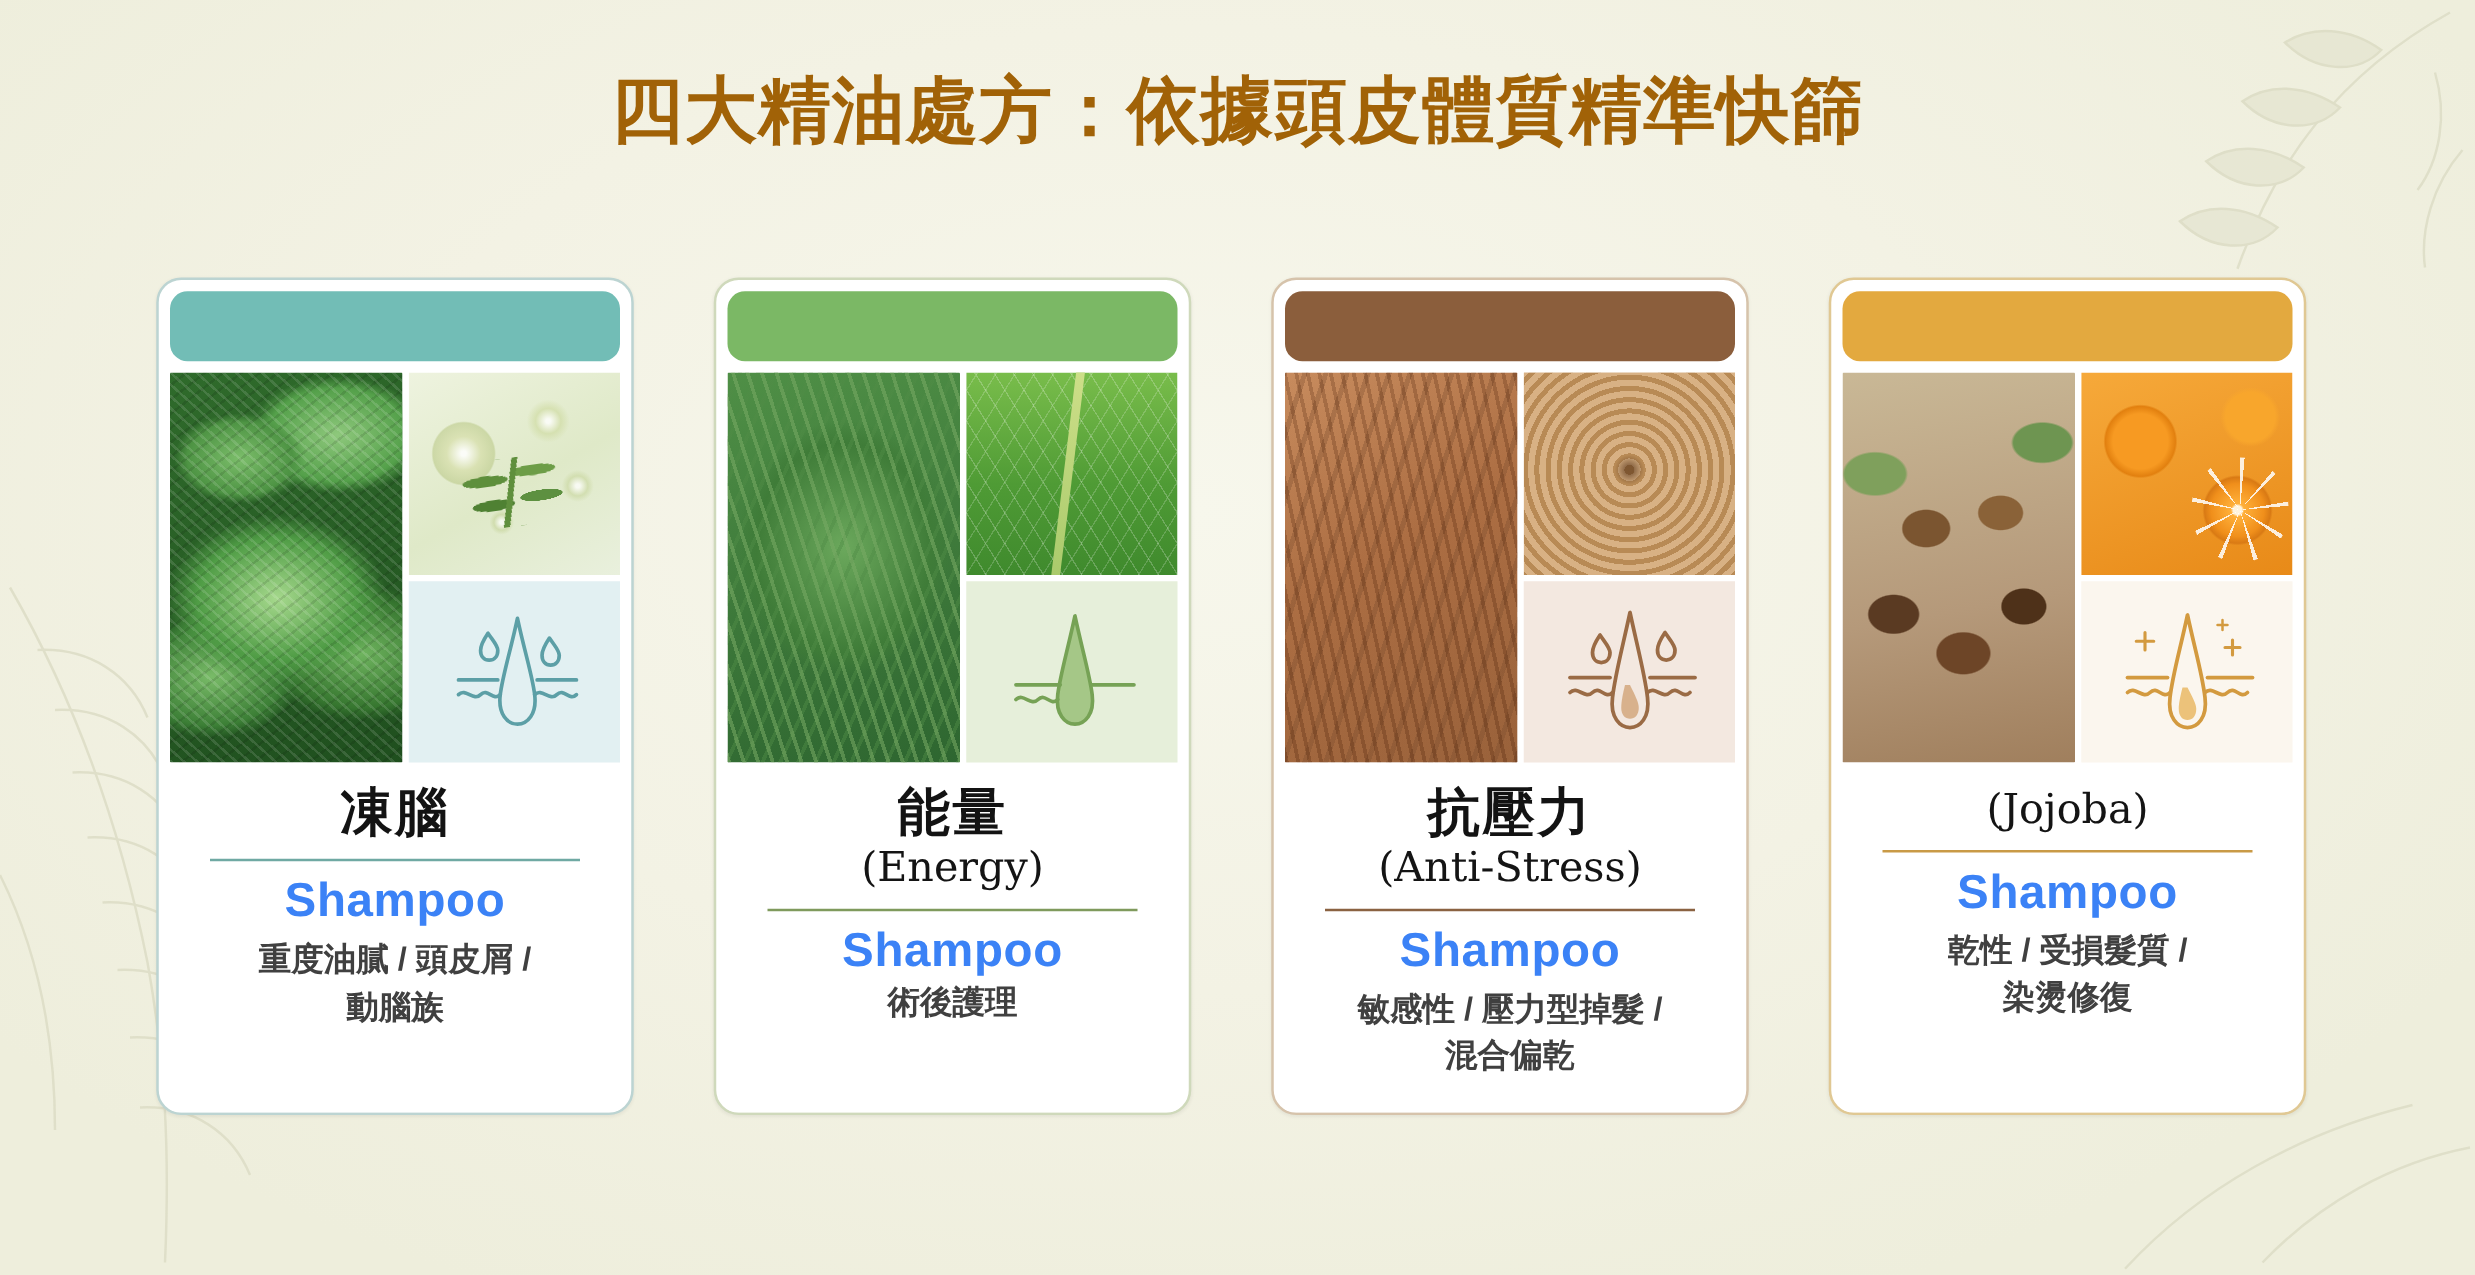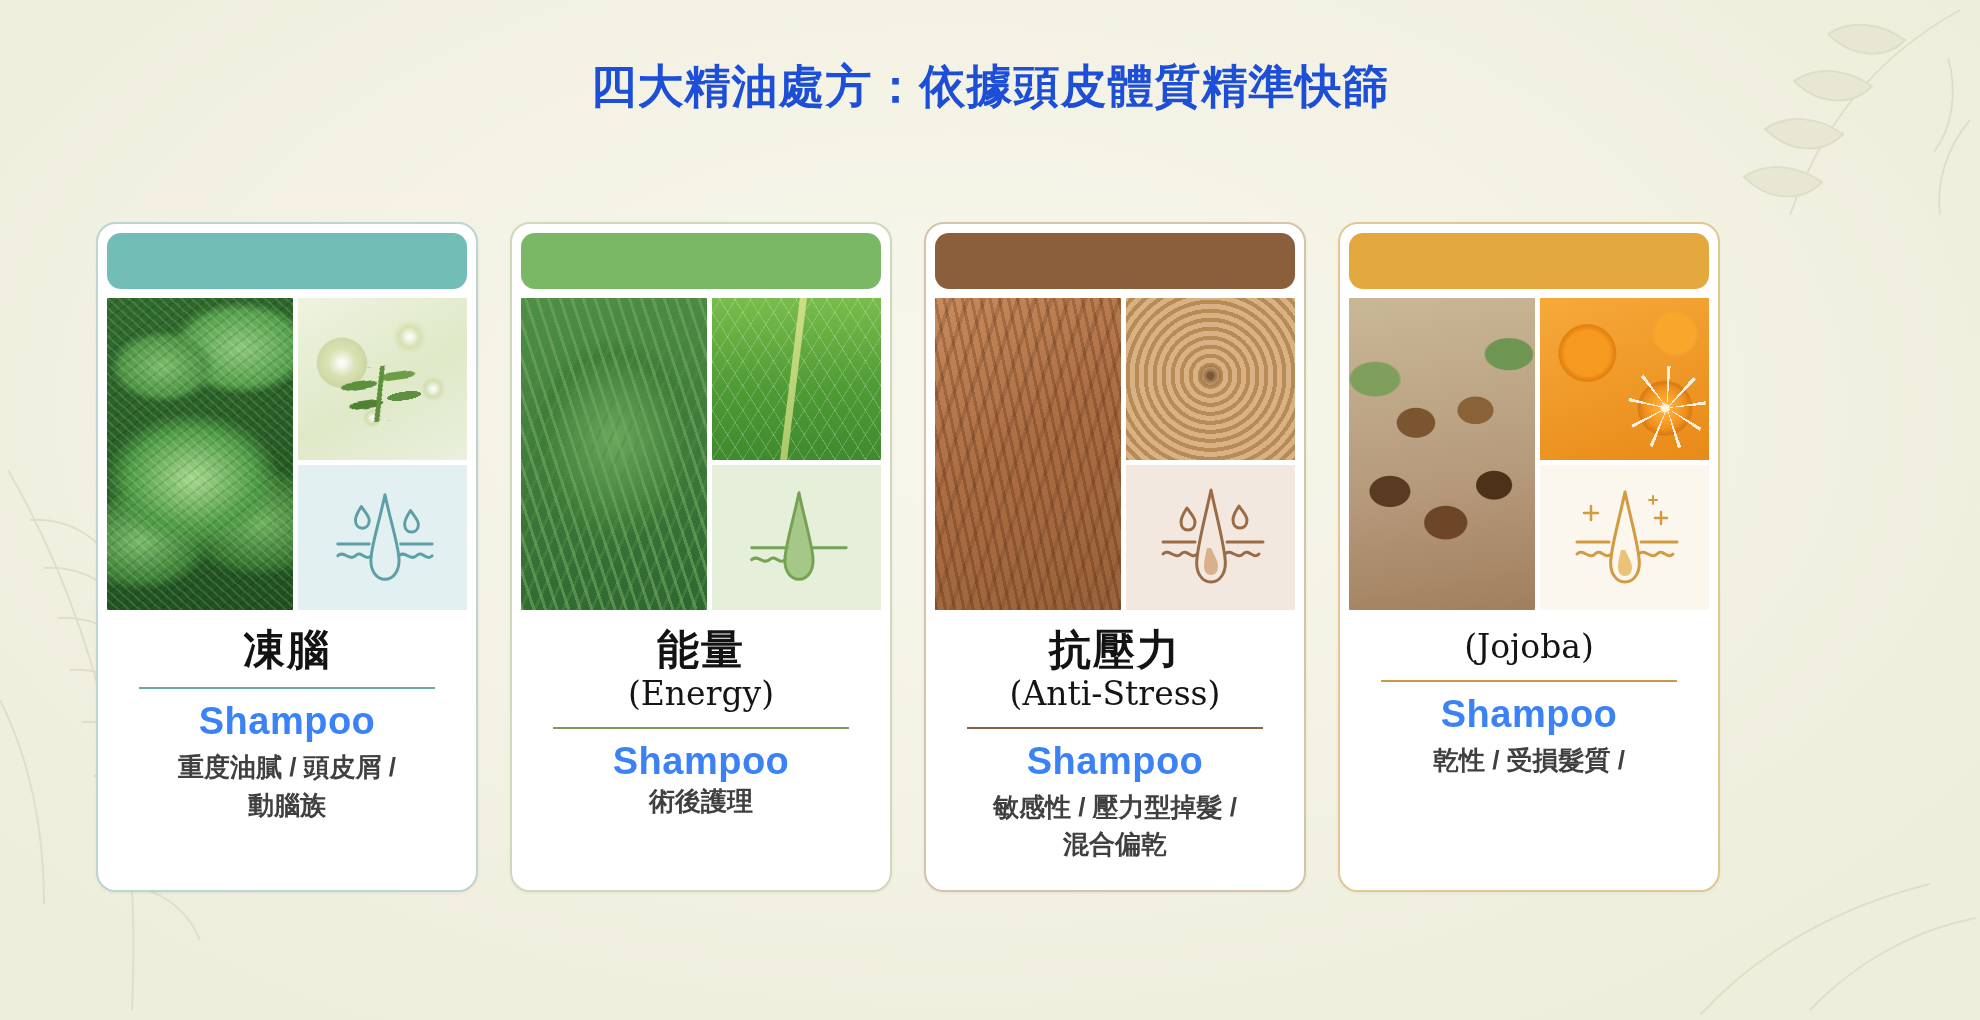--- a/index.html
+++ b/index.html
@@ -23,35 +23,35 @@
       radial-gradient(ellipse 1200px 700px at 48% 40%, #f7f7ec 0%, #f3f2e4 55%, #eeeedc 100%);
   }
 
   
   .title-wrap {
     position: absolute;
     top: 62px; left: 0; width: 1980px;
     text-align: center;
   }
   .title {
-    font-family: Liberation Serif, serif;
-    font-size: 46px;
+    font-family: Liberation Mono, monospace;
+    font-size: 58px;
     font-weight: 700;
-    color: #1d4ed8;
+    color: #a16207;
     letter-spacing: 1px;
     line-height: 1.1;
   }
 
   
   .cards {
     position: absolute;
-    top: 222px; left: 96px;
+    top: 222px; left: 125px;
     width: 1762px;
     display: flex;
-    gap: 32px;
+    gap: 64px;
   }
   .card {
     width: 382px;
     background: #ffffff;
     border-radius: 20px;
     border: 2px solid #cfcfc2;
     box-shadow: 0 1px 3px rgba(0,0,0,0.06);
     overflow: hidden;
     padding: 9px 9px 0 9px;
     display: flex;
@@ -399,16 +399,17 @@
             </g>
           </svg>
         </div>
       </div>
     </div>
     <div class="card-body">
       <div class="name-en">(Jojoba)</div>
       <div class="divider" style="background:#c99a46"></div>
       <div class="product">Shampoo</div>
       <div class="targets">乾性 / 受損髮質 /</div>
+      <div class="targets" style="margin-top:0">染燙修復</div>
     </div>
   </div>
 
 </div>
 
 </body></html>

